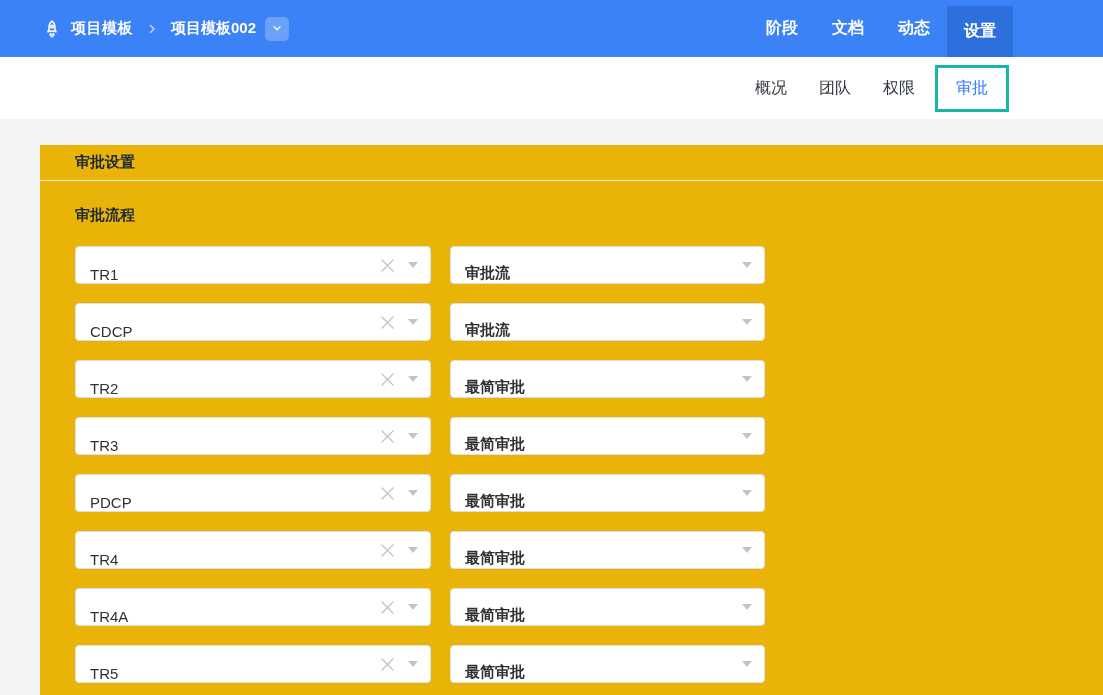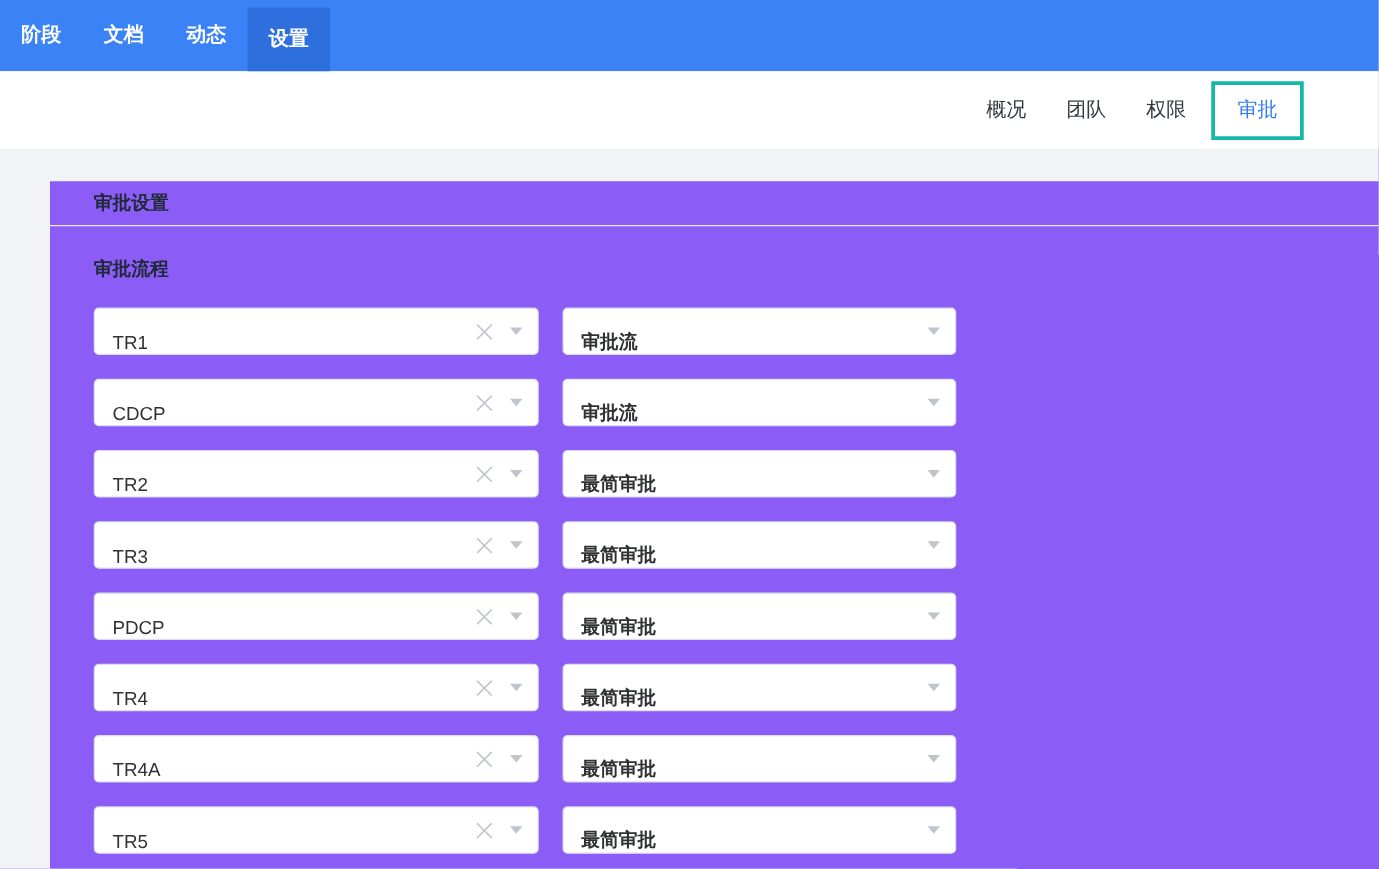--- a/index.html
+++ b/index.html
@@ -30,34 +30,34 @@
   .nav-item {
     display:flex; align-items:center; padding:7px 17px;
     font-size:16px; font-weight:bold; cursor:pointer; white-space:nowrap;
   }
   .nav-item.active { background:#2E6FDE;margin-top:6px; }
 
   
   .tabbar {
     height:62px; background:#fff;
     display:flex; align-items:center; justify-content:flex-end;
-    padding-right:60px;
+    padding-right:94px;
   }
   .tab {
     font-size:16px; color:#33383F; padding:0 16px; cursor:pointer; white-space:nowrap;
   }
   .tab.active {
     color:#2F7BF6; font-weight:normal;
     border:3px solid #14b8a6; padding:10px 18px; margin-left:4px;
   }
 
   
   .panel {
     position:absolute; left:40px; top:145px; right:0; bottom:0;
-    background:#8b5cf6;
+    background:#eab308;
   }
   .panel-header {
     height:36px; display:flex; align-items:center; padding-left:35px;
     border-bottom:1px solid #E9EBEF;
   }
   .panel-title { font-size:15px; font-weight:bold; color:#1F2937; }
   .col-headers { display:flex; margin-top:25px; padding-left:35px; }
   .col-label { font-size:15px; font-weight:bold; color:#1F2937; }
   .col-label.first { width:375px; }
 
@@ -79,20 +79,43 @@
     width:0; height:0;
     border-left:5px solid transparent; border-right:5px solid transparent;
     border-top:6px solid #C0C4CC;
   }
   .x-icon { display:block; }
 </style>
 </head>
 <body>
 
 <div class="navbar">
+  <div class="nav-left">
+    <span>
+      <svg class="logo-icon" viewBox="0 0 24 24" fill="none" stroke="#fff" stroke-width="1.8" stroke-linecap="round" stroke-linejoin="round">
+        <path d="M12 2.5c3 2.4 4.1 5.9 3.4 9.6l1.5 3.2-3.1-.9c-1.2.6-2.5.6-3.7 0l-3.1.9 1.5-3.2C7.9 8.4 9 4.9 12 2.5z"></path>
+        <circle cx="12" cy="9.2" r="1.6"></circle>
+        <path d="M10 17.5v2.5M12 18v3.5M14 17.5v2.5"></path>
+      </svg>
+    </span>
+    <span class="brand">项目模板</span>
+    <span class="crumb-sep">
+      <svg width="12" height="12" viewBox="0 0 24 24" fill="none" stroke="#fff" stroke-width="2.6" stroke-linecap="round" stroke-linejoin="round">
+          <path d="M9 5l7 7-7 7"></path>
+        </svg>
+    </span>
+    <span class="current">项目模板002</span>
+    <span class="proj-dd">
+      <span>
+        <svg width="12" height="12" viewBox="0 0 24 24" fill="none" stroke="#fff" stroke-width="2.6" stroke-linecap="round" stroke-linejoin="round">
+            <path d="M6 9.5l6 6 6-6"></path>
+          </svg>
+      </span>
+    </span>
+  </div>
   <div class="nav-menu">
     <div class="nav-item">
         <span>阶段</span>
       </div>
     <div class="nav-item">
         <span>文档</span>
       </div>
     <div class="nav-item">
         <span>动态</span>
       </div>

